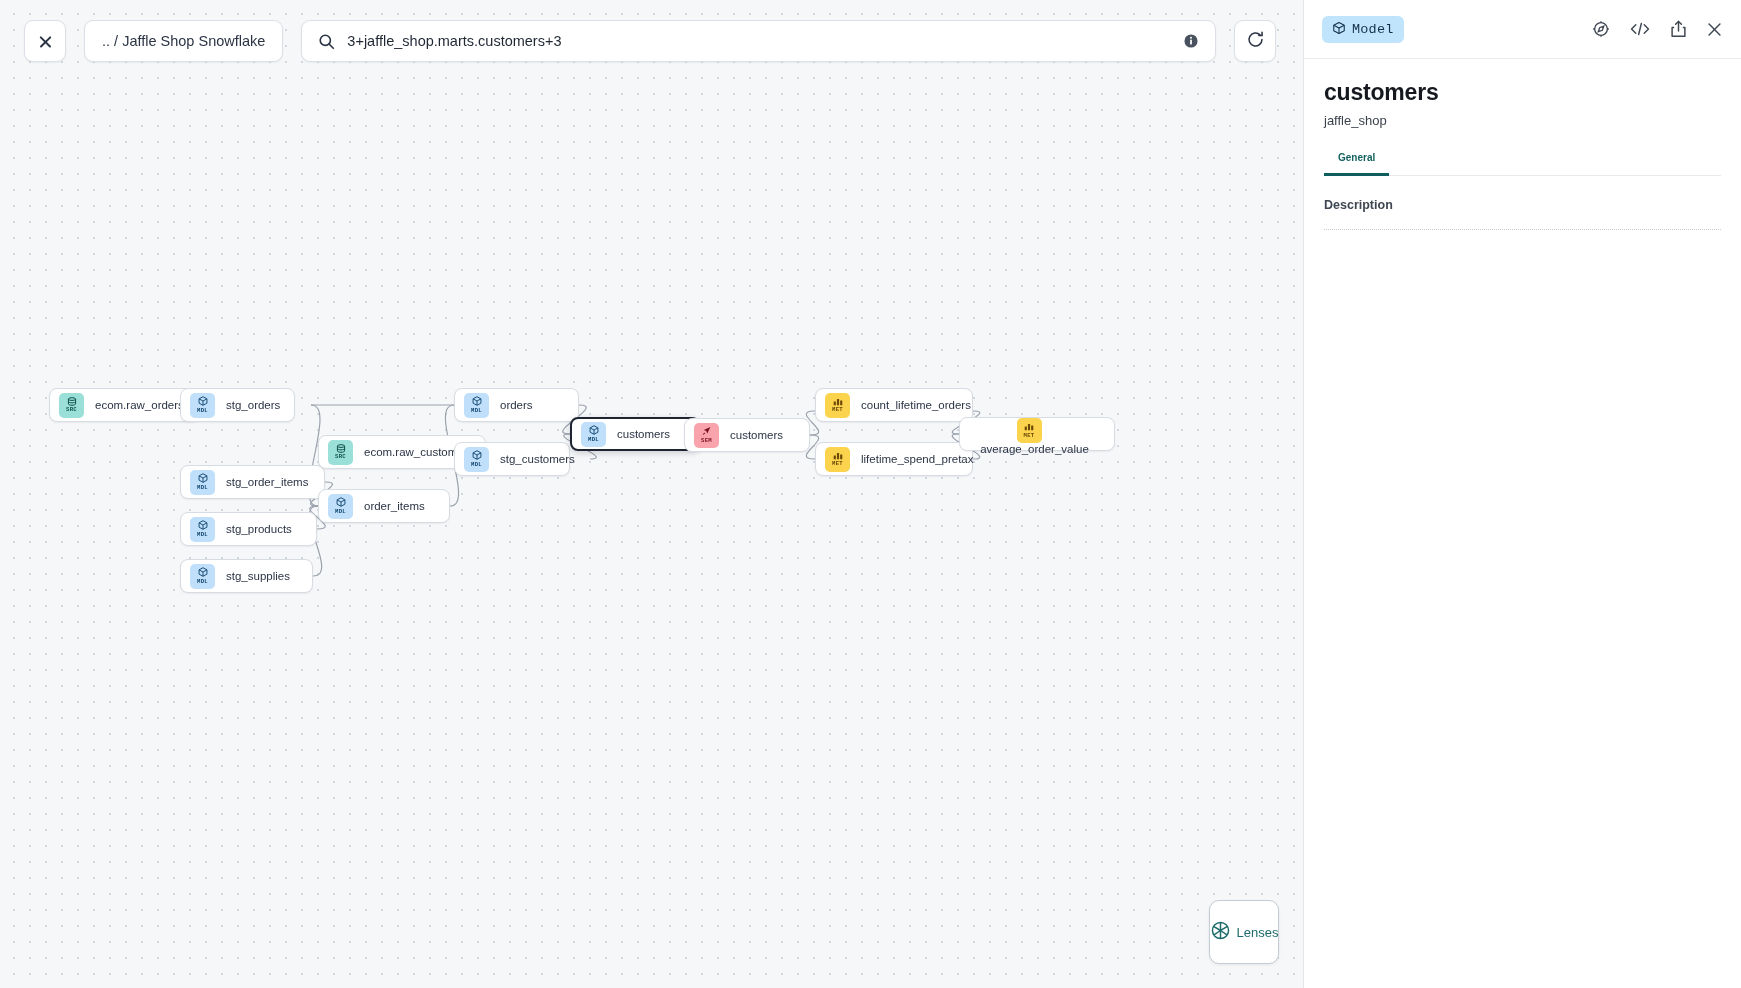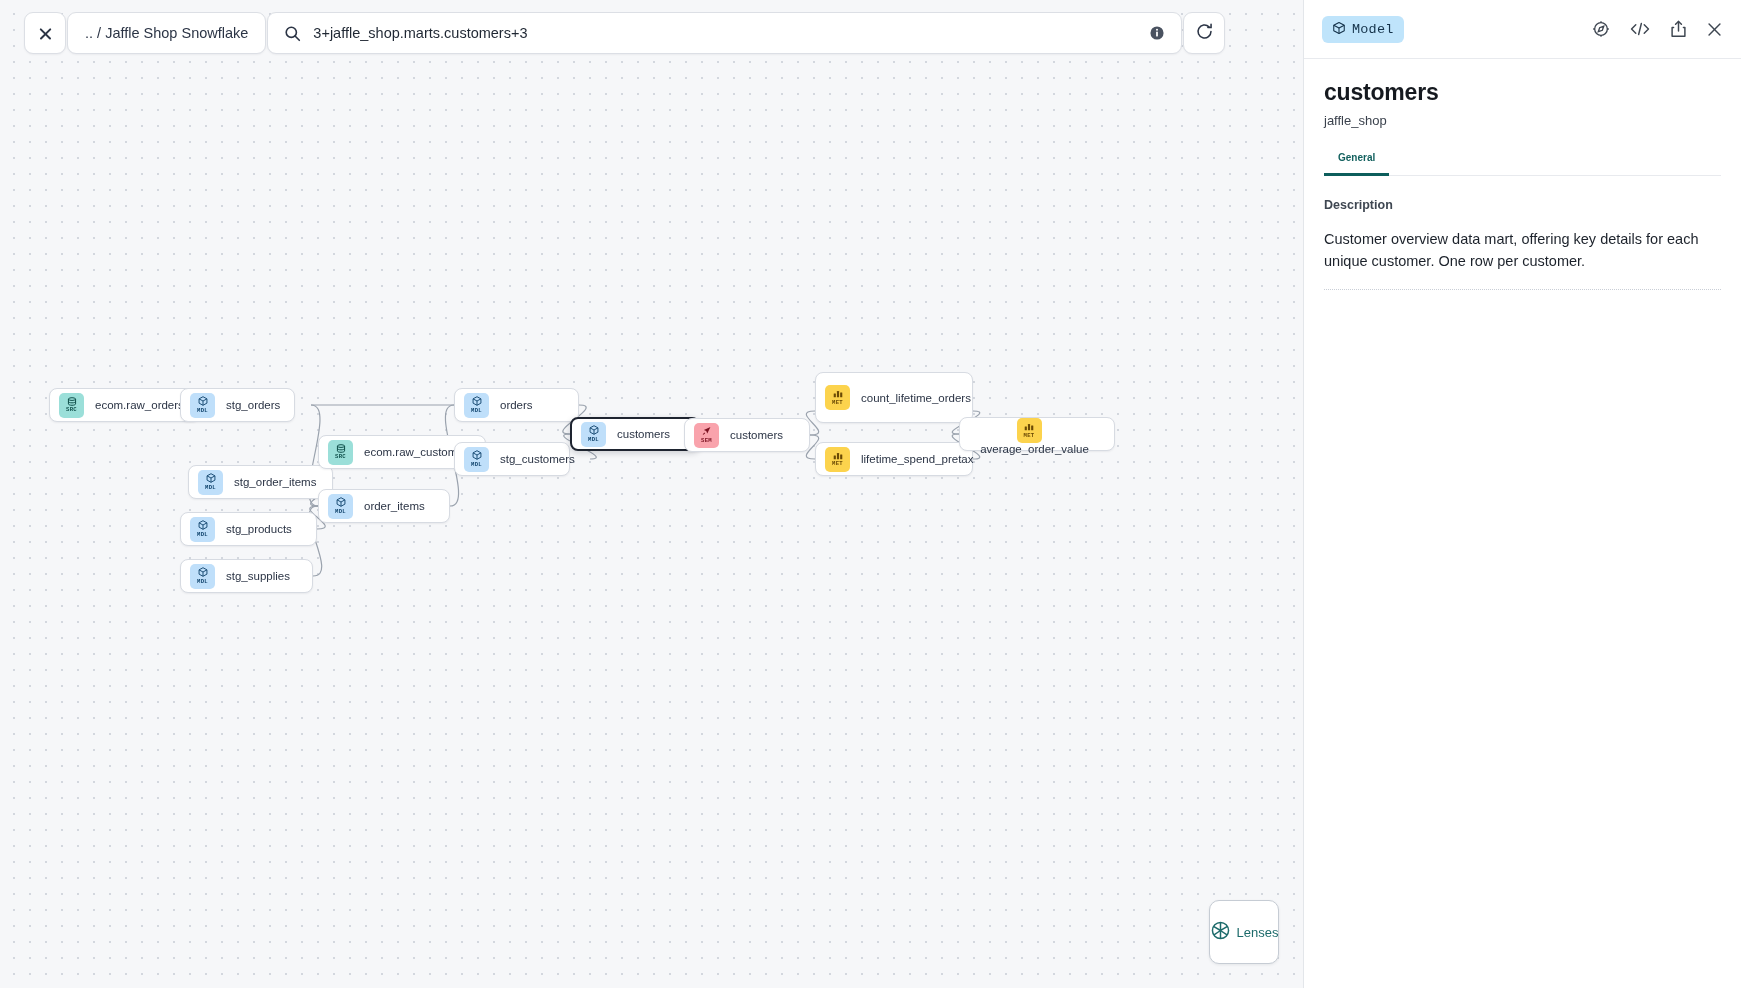--- a/index.html
+++ b/index.html
@@ -17,22 +17,22 @@
     width: 1303px; height: 988px;
     background-color: #f6f7f9;
     background-image: radial-gradient(circle, #d3d7de 1px, transparent 1.1px);
     background-size: 16px 16px;
     background-position: 6px 6px;
     overflow: hidden;
   }
 
   
   .top-toolbar {
-    position: absolute; top: 12px; left: 24px;
-    display: flex; align-items: flex-start; gap: 1px;
+    position: absolute; top: 20px; left: 24px;
+    display: flex; align-items: flex-start; gap: 18px;
     z-index: 5;
   }
   .tb-btn {
     height: 42px;
     background: #ffffff;
     border: 1px solid #dcdfe5;
     border-radius: 9px;
     display: flex; align-items: center; justify-content: center;
     box-shadow: 0 1px 2px rgba(16,24,40,.05);
     cursor: pointer;
@@ -235,21 +235,21 @@
           <span class="badge badge-mdl">
             <span class="glyph"><svg width="10" height="10" viewBox="0 0 14 14" fill="none" stroke="currentColor" stroke-width="1.3" stroke-linejoin="round">
                 <path d="M7 1 12.5 4 12.5 10 7 13 1.5 10 1.5 4Z"></path>
                 <path d="M1.5 4 7 7 12.5 4"></path>
                 <path d="M7 7 7 13"></path>
               </svg></span>
             <span class="tag">MDL</span>
           </span>
           <span class="node-label">stg_orders</span>
         </div>
-        <div class="node" style="left: 180px; top: 465px; width: 145px; height: 34px; margin-left: 8px;">
+        <div class="node" style="left: 180px; top: 465px; width: 145px; height: 34px;">
           <span class="badge badge-mdl">
             <span class="glyph"><svg width="10" height="10" viewBox="0 0 14 14" fill="none" stroke="currentColor" stroke-width="1.3" stroke-linejoin="round">
                 <path d="M7 1 12.5 4 12.5 10 7 13 1.5 10 1.5 4Z"></path>
                 <path d="M1.5 4 7 7 12.5 4"></path>
                 <path d="M7 7 7 13"></path>
               </svg></span>
             <span class="tag">MDL</span>
           </span>
           <span class="node-label">stg_order_items</span>
         </div>
@@ -333,21 +333,21 @@
         <div class="node" style="left: 684px; top: 418px; width: 126px; height: 34px;">
           <span class="badge badge-sem">
             <span class="glyph"><svg width="10" height="10" viewBox="0 0 14 14" fill="currentColor">
                 <path d="M11.8 1.4 2.6 5.6l3.3 1.5 1.5 3.3 4.4-9z"></path>
                 <path d="M2 12.4l2.4-2.4-.9-.9L1 11.5z"></path>
               </svg></span>
             <span class="tag">SEM</span>
           </span>
           <span class="node-label">customers</span>
         </div>
-        <div class="node" style="left: 815px; top: 372px; width: 158px; height: 51px;">
+        <div class="node" style="left: 815px; top: 388px; width: 158px; height: 34px;">
           <span class="badge badge-met">
             <span class="glyph"><svg width="10" height="9" viewBox="0 0 14 12" fill="currentColor">
                 <rect x="1" y="6" width="3" height="5.4" rx=".5"></rect>
                 <rect x="5.5" y="2.6" width="3" height="8.8" rx=".5"></rect>
                 <rect x="10" y="4.6" width="3" height="6.8" rx=".5"></rect>
               </svg></span>
             <span class="tag">MET</span>
           </span>
           <span class="node-label">count_lifetime_orders</span>
         </div>
@@ -438,18 +438,17 @@
       <div class="panel-title">customers</div>
       <div class="panel-sub">jaffle_shop</div>
     </div>
 
     <div class="tabs">
       <div class="tab">General</div>
     </div>
 
     <div class="panel-body">
       <div class="section-label">Description</div>
-      <div class="desc">Customer overview data mart, offering key details for each unique customer. One row per customer.</div>
       <div class="divider"></div>
       <div id="field-list"></div>
     </div>
   </div>
 </div>
 
 </body></html>

